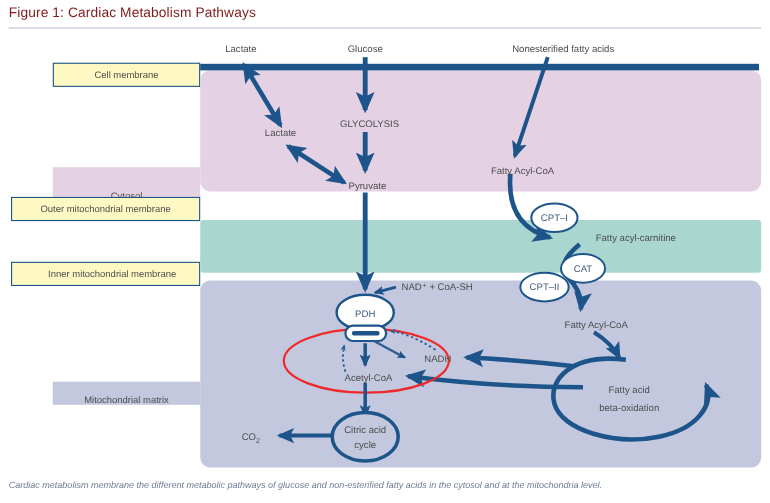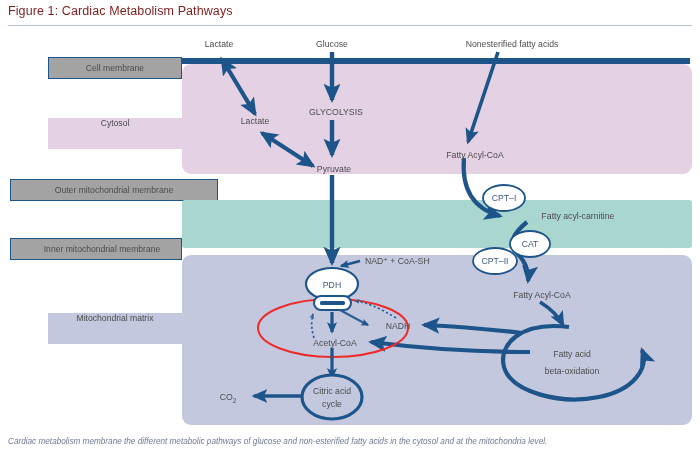--- a/index.html
+++ b/index.html
@@ -20,28 +20,28 @@
 
   
   .caption{
     position:absolute;left:8px;top:437px;width:684px;
     font-size:8.2px;font-style:italic;color:#6e7a93;line-height:1.25;
   }
 
   
   .legbox{
     position:absolute;box-sizing:border-box;
-    border:1.6px solid #1d5489;background:#a3a3a3;
+    border:1.6px solid #1d5489;background:#fef9c3;
     display:flex;align-items:center;justify-content:center;
     font-size:8.6px;color:#4c4c4c;text-align:center;
   }
   .legswatch{
     position:absolute;box-sizing:border-box;
-    display:flex;align-items:flex-start;justify-content:center;
-    font-size:8.6px;color:#4c4c4c;text-align:center;
+    display:flex;align-items:flex-end;justify-content:center;
+    font-size:8.6px;color:#4c4c4c;text-align:center;margin-top:34px;
   }
 
   
   #diagram{position:absolute;left:0;top:0;width:700px;height:457px;}
   .nd{font-family:"Liberation Sans","DejaVu Sans",sans-serif;font-size:8.7px;fill:#4c4c4c;}
   .nd-en{font-family:"Liberation Sans","DejaVu Sans",sans-serif;font-size:8.7px;fill:#3d5a7d;}
 </style>
 </head>
 <body>
 
@@ -49,27 +49,27 @@
 
   <div class="fig-title">Figure 1: Cardiac Metabolism Pathways</div>
   <div class="title-rule"></div>
 
   <div class="legbox" style="left:48px;top:57px;width:134px;height:22px;">
     <span>Cell membrane</span>
   </div>
   <div class="legswatch" style="left:48px;top:118px;width:134px;height:31px;background:#e4d2e4;">
     <span>Cytosol</span>
   </div>
-  <div class="legbox" style="left:10px;top:179px;width:208px;height:22px;">
+  <div class="legbox" style="left:10px;top:179px;width:172px;height:22px;">
     <span>Outer mitochondrial membrane</span>
   </div>
   <div class="legbox" style="left:10px;top:238px;width:172px;height:22px;padding-left:12px;">
     <span>Inner mitochondrial membrane</span>
   </div>
-  <div class="legswatch" style="left:48px;top:313px;width:134px;height:31px;background:#c3c8de;">
+  <div class="legswatch" style="left:48px;top:313px;width:134px;height:21px;background:#c3c8de;">
     <span>Mitochondrial matrix</span>
   </div>
 
   <svg id="diagram" viewBox="0 0 700 457">
     <defs>
       <marker id="ah" viewBox="0 0 10 10" refX="8.4" refY="5" markerWidth="4.4" markerHeight="4.4" orient="auto-start-reverse">
         <path d="M0,0.6 L10,5 L0,9.4 L2.1,5 Z" fill="#1d5489"></path>
       </marker>
       <marker id="ahs" viewBox="0 0 10 10" refX="8.4" refY="5" markerWidth="3.6" markerHeight="3.6" orient="auto-start-reverse">
         <path d="M0,0.6 L10,5 L0,9.4 L2.1,5 Z" fill="#1d5489"></path>

